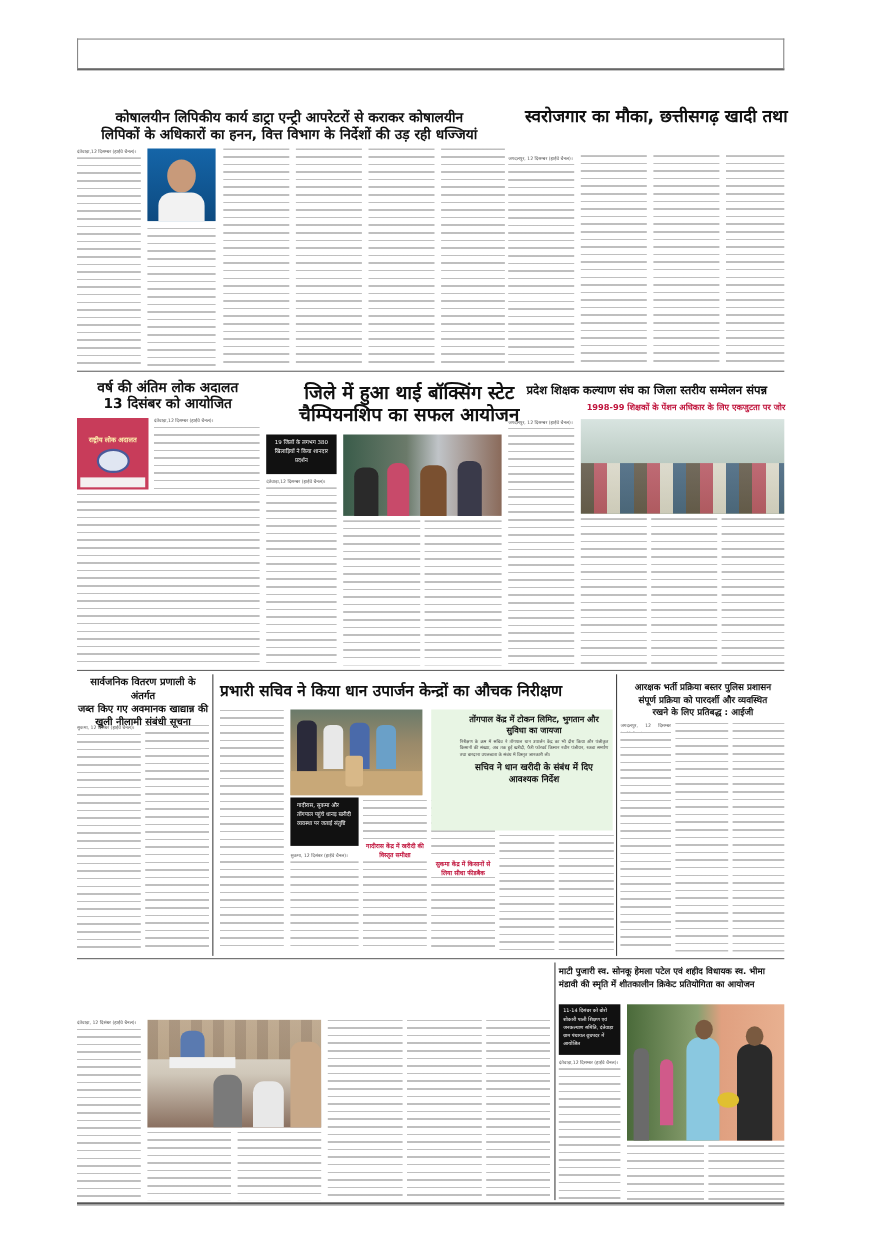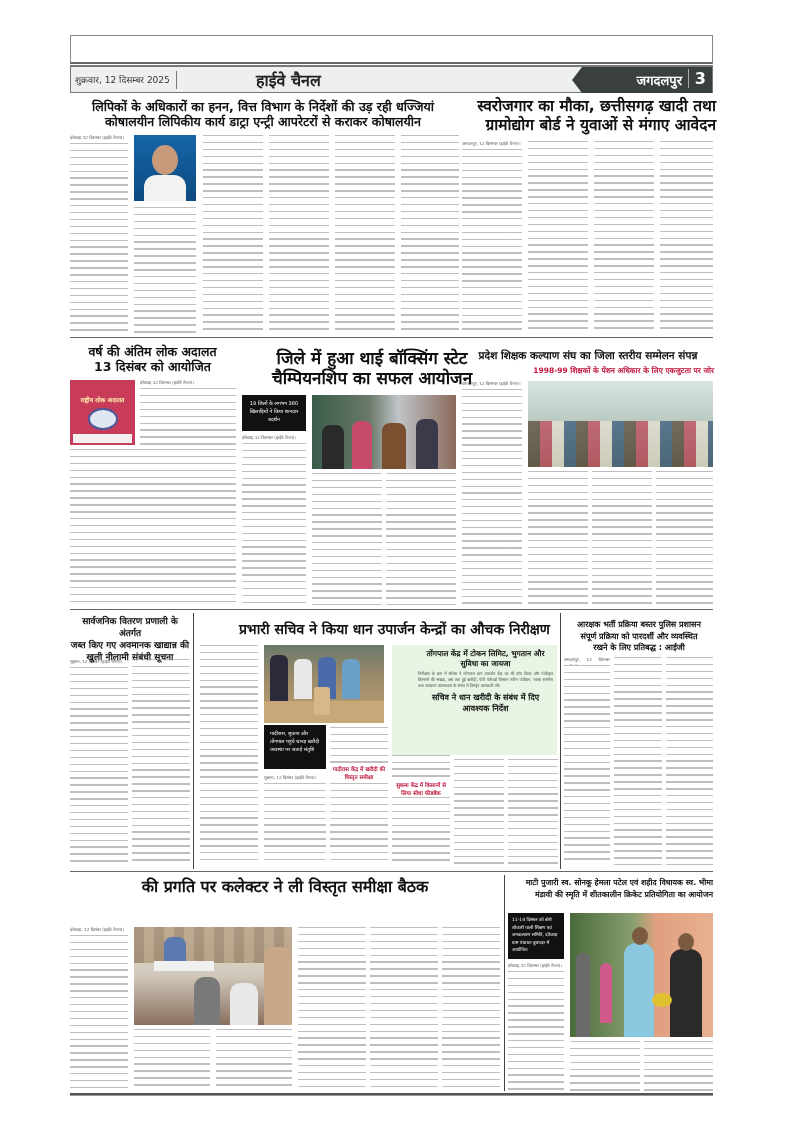--- a/index.html
+++ b/index.html
@@ -8,69 +8,60 @@
 
   .page { position: absolute; left: 70px; top: 35px; width: 643px; height: 1066px; }
   .top-blank { position: absolute; left: 0; top: 0; width: 643px; height: 29px; border: 1px solid #888; border-bottom: 2px solid #666; }
   .masthead { position: absolute; left: 0; top: 30px; width: 643px; height: 28px; background: #eef0f0; border: 1px solid #777; border-top: 2px solid #777; }
   .mh-date { position: absolute; left: 4px; top: 4px; font-size: 9px; padding-right: 6px; border-right: 1px solid #777; height: 18px; line-height: 18px; color: #333; }
   .mh-title { position: absolute; left: 185px; top: 2px; font-size: 16px; font-weight: bold; color: #222; }
   .mh-city { position: absolute; right: 0; top: 0; height: 26px; width: 140px; background: #3a3f40; color: #fff; clip-path: polygon(10px 0, 100% 0, 100% 100%, 10px 100%, 0 50%); }
   .mh-city-label { position: absolute; right: 30px; top: 4px; font-size: 13px; font-weight: bold; }
   .mh-page { position: absolute; right: 6px; top: 2px; font-size: 16px; font-weight: bold; padding-left: 6px; border-left: 1px solid #aaa; }
 
-  .hl { position: absolute; font-weight: bold; color: #111; line-height: 1.2; text-align: right; }
+  .hl { position: absolute; font-weight: bold; color: #111; line-height: 1.2; }
   .hl-red { color: #c0143c; }
   .txtblk { position: absolute; font-size: 4.2px; line-height: 6.9px; color: #555; text-align: justify; overflow: hidden; }
   .lines { position: absolute; overflow: hidden; background: repeating-linear-gradient(to bottom, #8a8a8a 0, #8a8a8a 1.4px, transparent 1.4px, transparent 6.9px); opacity: 0.55; }
   .img { position: absolute; overflow: hidden; }
   .blackbox { position: absolute; background: #111; color: #fff; font-size: 7px; line-height: 10px; padding: 4px 6px; text-align: center; }
   .greenbox { position: absolute; background: #e8f5e4; padding: 4px; }
   .sub { position: absolute; font-size: 8px; font-weight: bold; color: #c0143c; text-align: center; }
   .vrule { position: absolute; width: 1px; background: #444; }
   .hrule { position: absolute; height: 1px; background: #666; }
   .bottom-rule { position: absolute; left: 0; top: 1058px; width: 643px; height: 3px; border-top: 2px solid #555; border-bottom: 1px solid #999; }
 </style>
 </head>
 <body>
 
 <div class="page">
   <div class="top-blank"></div>
 
-  <div class="masthead">
-    <div class="mh-date">शुक्रवार, 12 दिसम्बर 2025</div>
-    <div class="mh-title">हाईवे चैनल</div>
-    <div class="mh-city">
-      <div class="mh-city-label">जगदलपुर</div>
-      <div class="mh-page">3</div>
-    </div>
-  </div>
 
   <div>
     <div class="hl" style="left:8px;top:64px;width:370px;font-size:12.5px;text-align:center;">
+      <div>कोषालयीन लिपिकीय कार्य डाट्रा एन्ट्री आपरेटरों से कराकर कोषालयीन</div>
       <div>लिपिकों के अधिकारों का हनन, वित्त विभाग के निर्देशों की उड़ रही धज्जियां</div>
-      <div>कोषालयीन लिपिकीय कार्य डाट्रा एन्ट्री आपरेटरों से कराकर कोषालयीन</div>
     </div>
     <div class="txtblk" style="left:0;top:100px;width:58px;height:8px;">दंतेवाड़ा,12 दिसम्बर (हाईवे चैनल)।</div>
     <div class="lines" style="left:0;top:108px;width:58px;height:190px;"></div>
     <div class="img" style="left:64px;top:100px;width:62px;height:66px;background:linear-gradient(#1565a8,#0d4a80);">
       <div style="position:absolute;left:18px;top:10px;width:26px;height:30px;border-radius:50%;background:#c89a7a;"></div>
       <div style="position:absolute;left:10px;top:40px;width:42px;height:30px;border-radius:12px 12px 0 0;background:#f2f2f2;"></div>
     </div>
     <div class="lines" style="left:64px;top:172px;width:62px;height:126px;"></div>
     <div class="lines" style="left:133px;top:100px;width:60px;height:198px;"></div>
     <div class="lines" style="left:199px;top:100px;width:60px;height:198px;"></div>
     <div class="lines" style="left:265px;top:100px;width:60px;height:198px;"></div>
     <div class="lines" style="left:331px;top:100px;width:58px;height:198px;"></div>
   </div>
 
   <div>
     <div class="hl" style="left:396px;top:62px;width:250px;font-size:15.5px;text-align:right;">
       <div>स्वरोजगार का मौका, छत्तीसगढ़ खादी तथा</div>
-      <div>ग्रामोद्योग बोर्ड ने युवाओं से मंगाए आवेदन</div>
     </div>
     <div class="txtblk" style="left:392px;top:106px;width:60px;height:8px;">जगदलपुर, 12 दिसम्बर (हाईवे चैनल)।</div>
     <div class="lines" style="left:392px;top:114px;width:60px;height:184px;"></div>
     <div class="lines" style="left:458px;top:106px;width:60px;height:192px;"></div>
     <div class="lines" style="left:524px;top:106px;width:60px;height:192px;"></div>
     <div class="lines" style="left:590px;top:106px;width:53px;height:192px;"></div>
   </div>
 
   <div class="hrule" style="left:0;top:302px;width:643px;"></div>
 
@@ -177,21 +168,20 @@
     <div class="txtblk" style="left:494px;top:622px;width:46px;height:8px;">जगदलपुर, 12 दिसम्बर (हाईवे चैनल)।</div>
     <div class="lines" style="left:494px;top:630px;width:46px;height:200px;"></div>
     <div class="lines" style="left:544px;top:622px;width:48px;height:208px;"></div>
     <div class="lines" style="left:596px;top:622px;width:47px;height:208px;"></div>
   </div>
 
   <div class="hrule" style="left:0;top:836px;width:643px;"></div>
 
   <div>
     <div class="hl" style="left:0;top:842px;width:430px;font-size:16px;text-align:center;">
-      <div>की प्रगति पर कलेक्टर ने ली विस्तृत समीक्षा बैठक</div>
     </div>
     <div class="txtblk" style="left:0;top:892px;width:58px;height:8px;">दंतेवाड़ा, 12 दिसंबर (हाईवे चैनल)।</div>
     <div class="lines" style="left:0;top:900px;width:58px;height:156px;"></div>
     <div class="img" style="left:64px;top:892px;width:158px;height:98px;background:linear-gradient(#e8e2d8,#d0c8ba 50%,#8a7060);">
       <div style="position:absolute;left:0;top:0;width:158px;height:36px;background:repeating-linear-gradient(90deg,#7a5a3a 0 10px,#a0805a 10px 20px);opacity:.55;"></div>
       <div style="position:absolute;left:30px;top:10px;width:22px;height:28px;background:#5a7ab0;border-radius:8px 8px 0 0;"></div>
       <div style="position:absolute;left:20px;top:34px;width:60px;height:10px;background:#f0f0f0;"></div>
       <div style="position:absolute;left:60px;top:50px;width:26px;height:48px;background:#7a7a7a;border-radius:10px 10px 0 0;"></div>
       <div style="position:absolute;left:96px;top:56px;width:28px;height:42px;background:#e8e8e8;border-radius:10px 10px 0 0;"></div>
       <div style="position:absolute;left:130px;top:20px;width:28px;height:78px;background:#c8a888;border-radius:10px 10px 0 0;"></div>

